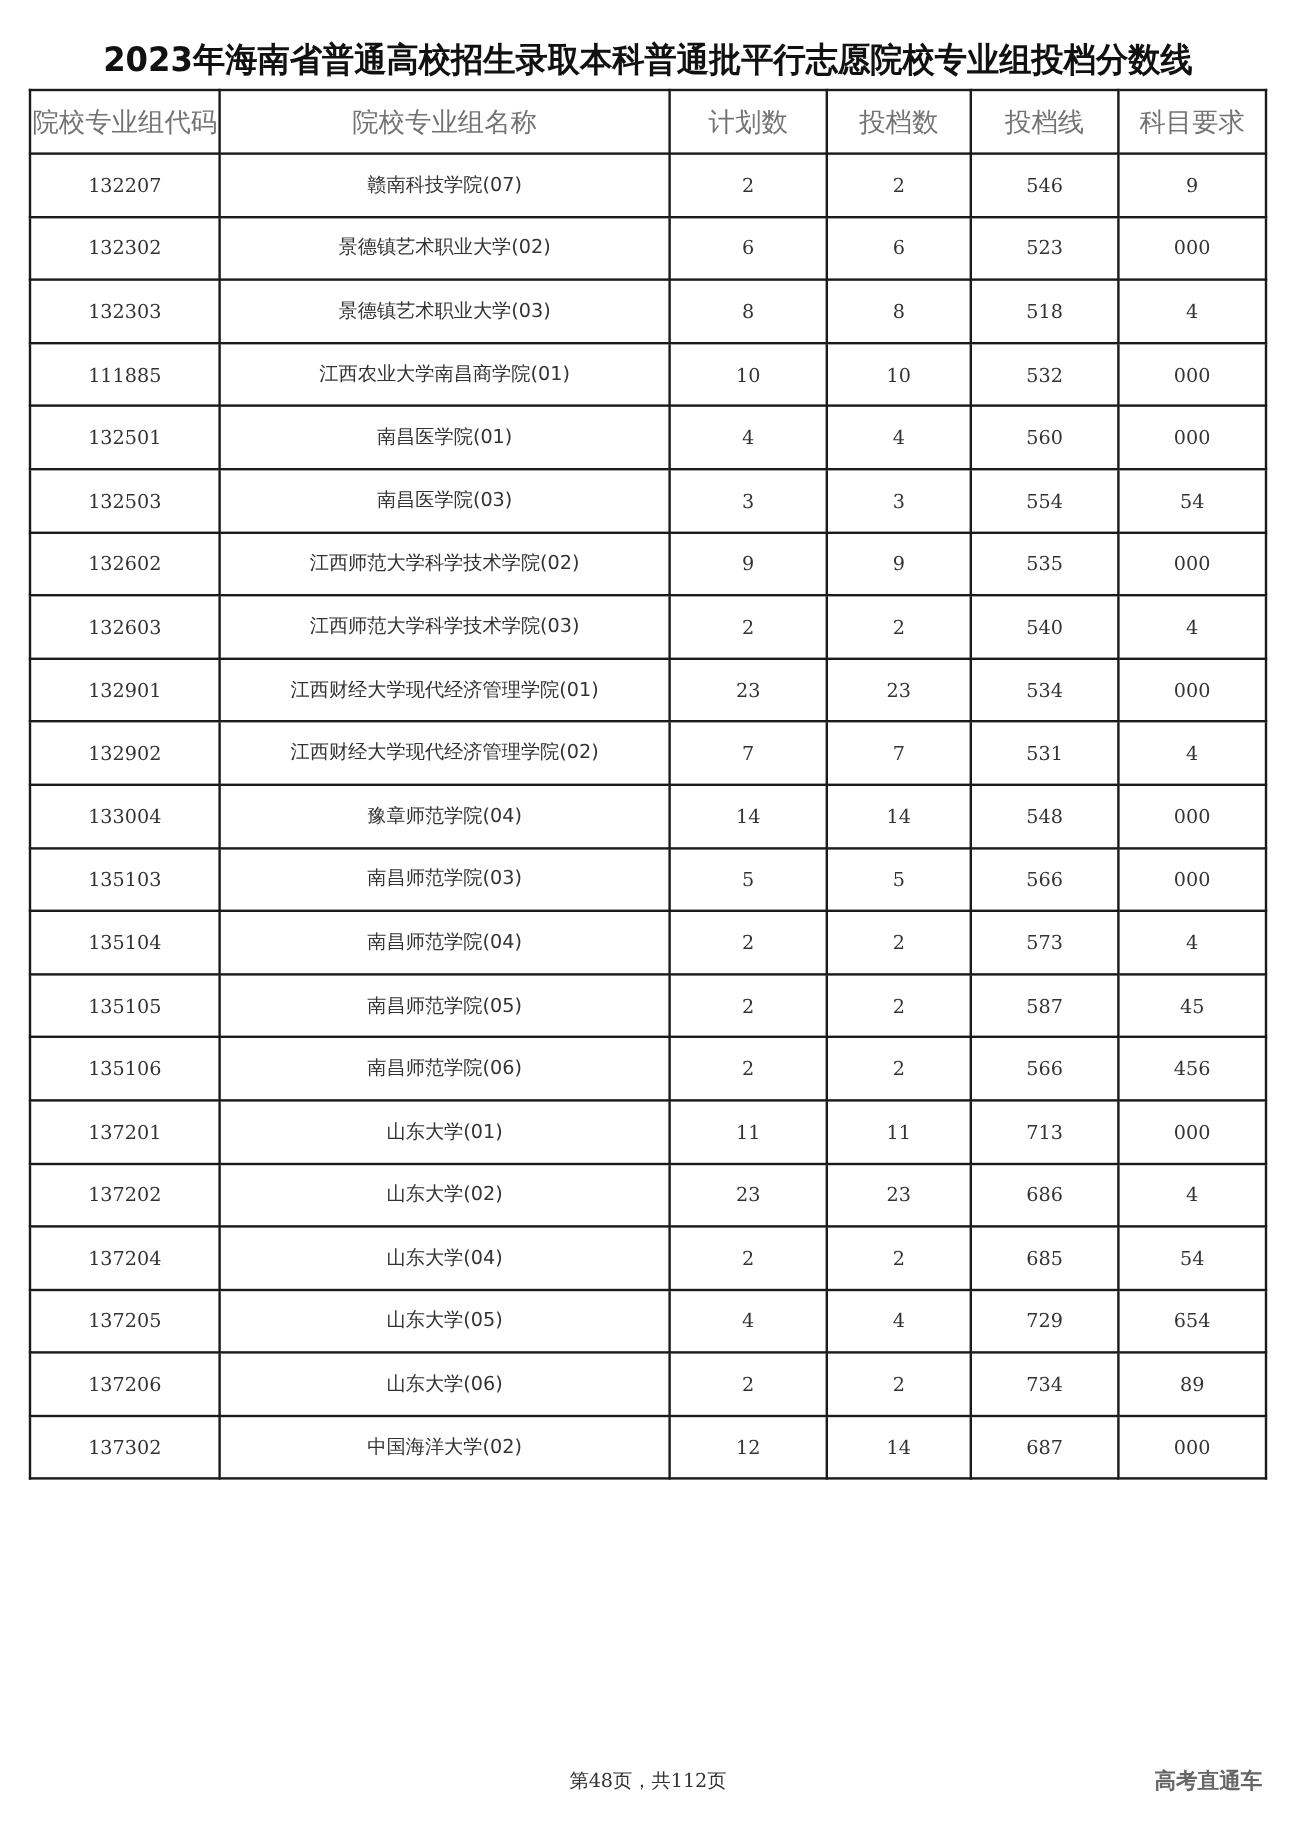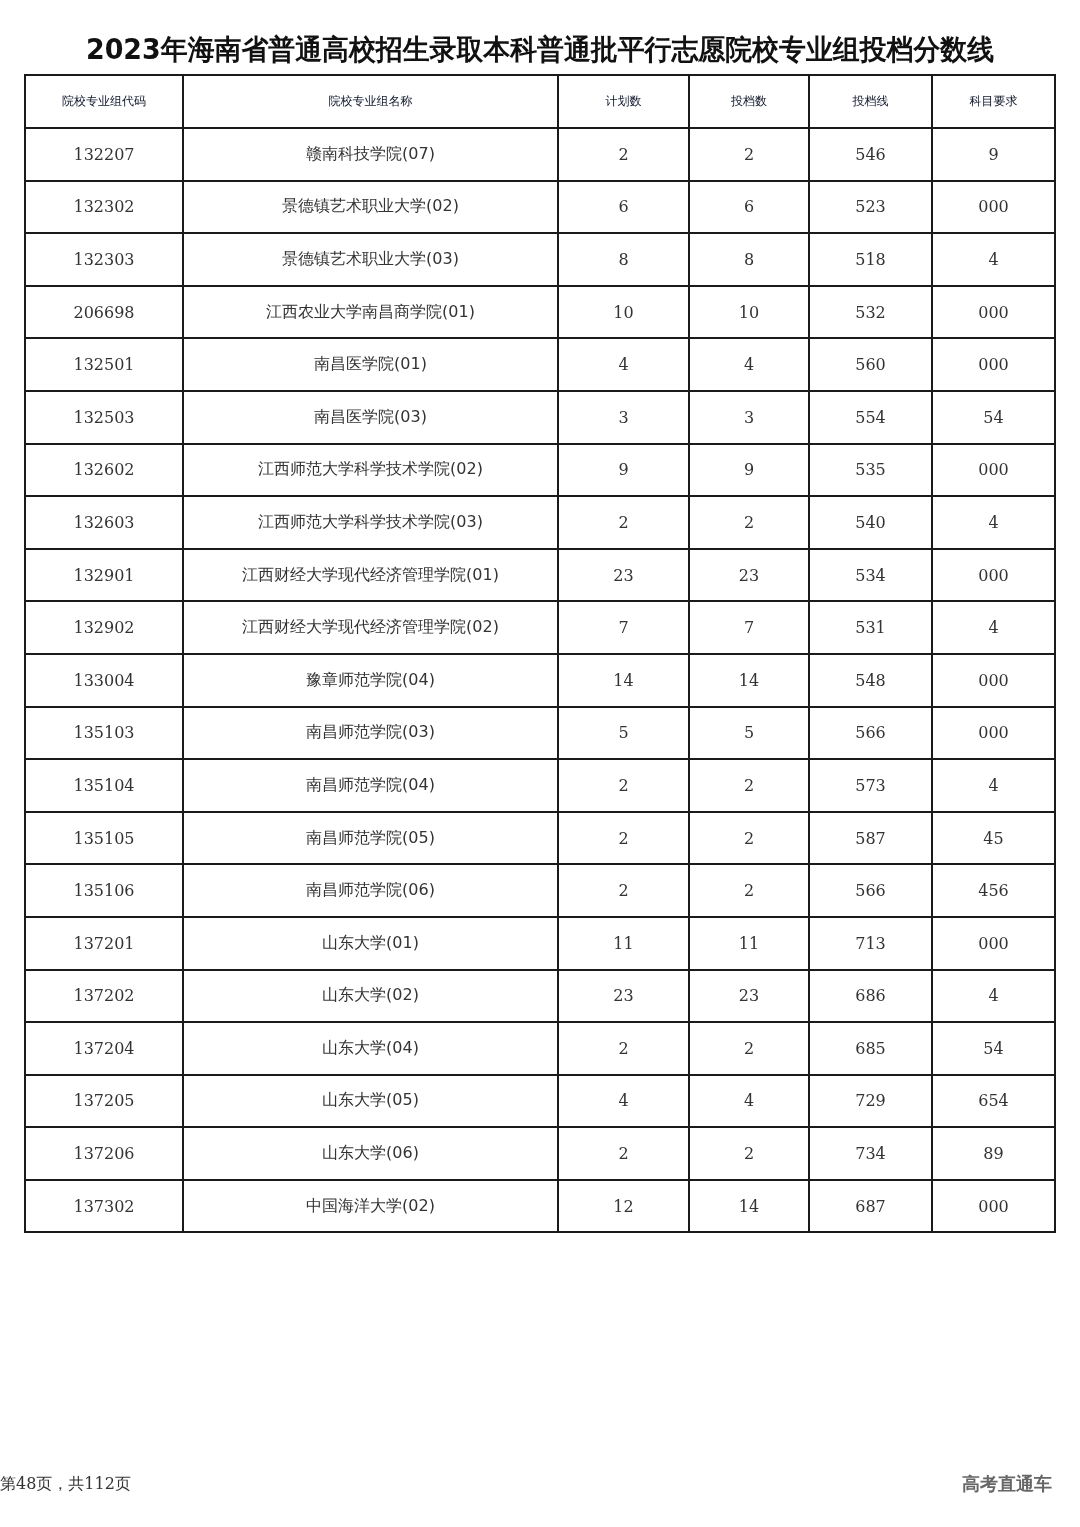--- a/index.html
+++ b/index.html
@@ -22,33 +22,33 @@
     table-layout: fixed;
   }
   table.grid th, table.grid td {
     border: 2px solid #1a1a1a;
     text-align: center; vertical-align: middle;
     padding: 0;
   }
   table.grid th {
     height: 51px;
     font-family: "DejaVu Sans", "Liberation Sans", sans-serif;
-    font-weight: normal; font-size: 12px; color: #0f172a;
+    font-weight: normal; font-size: 22px; color: #737373;
   }
   table.grid td {
     height: 50.6px;
     font-size: 16px; color: #333;
   }
   table.grid td.name {
     font-family: "DejaVu Sans", "Liberation Sans", sans-serif;
     font-size: 16px;
   }
   .footer-page {
     position: absolute; top: 1474px; left: 0; width: 1080px;
-    font-size: 16px; color: #333;
+    text-align: center; font-size: 16px; color: #333;
   }
   .footer-brand {
     position: absolute; top: 1472px; right: 28px;
     font-family: "DejaVu Sans", "Liberation Sans", sans-serif;
     font-size: 18px; color: #666; font-weight: bold;
   }
 </style>
 </head>
 <body>
 
@@ -92,21 +92,21 @@
       </tr>
       <tr>
         <td>132303</td>
         <td class="name">景德镇艺术职业大学(03)</td>
         <td>8</td>
         <td>8</td>
         <td>518</td>
         <td>4</td>
       </tr>
       <tr>
-        <td>206698</td>
+        <td>111885</td>
         <td class="name">江西农业大学南昌商学院(01)</td>
         <td>10</td>
         <td>10</td>
         <td>532</td>
         <td>000</td>
       </tr>
       <tr>
         <td>132501</td>
         <td class="name">南昌医学院(01)</td>
         <td>4</td>

